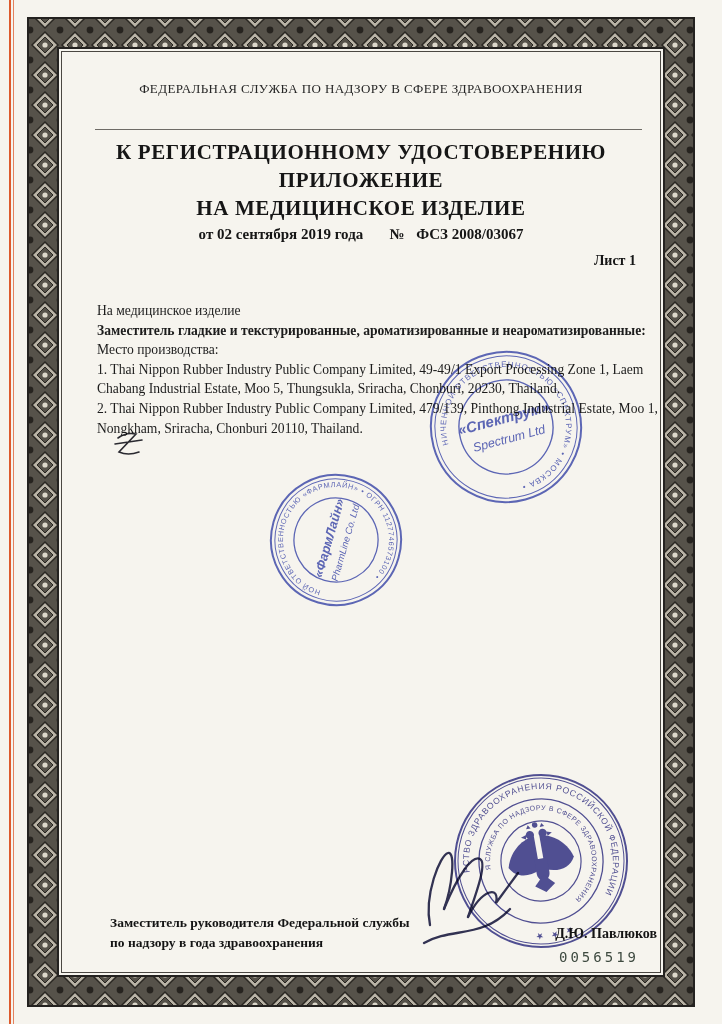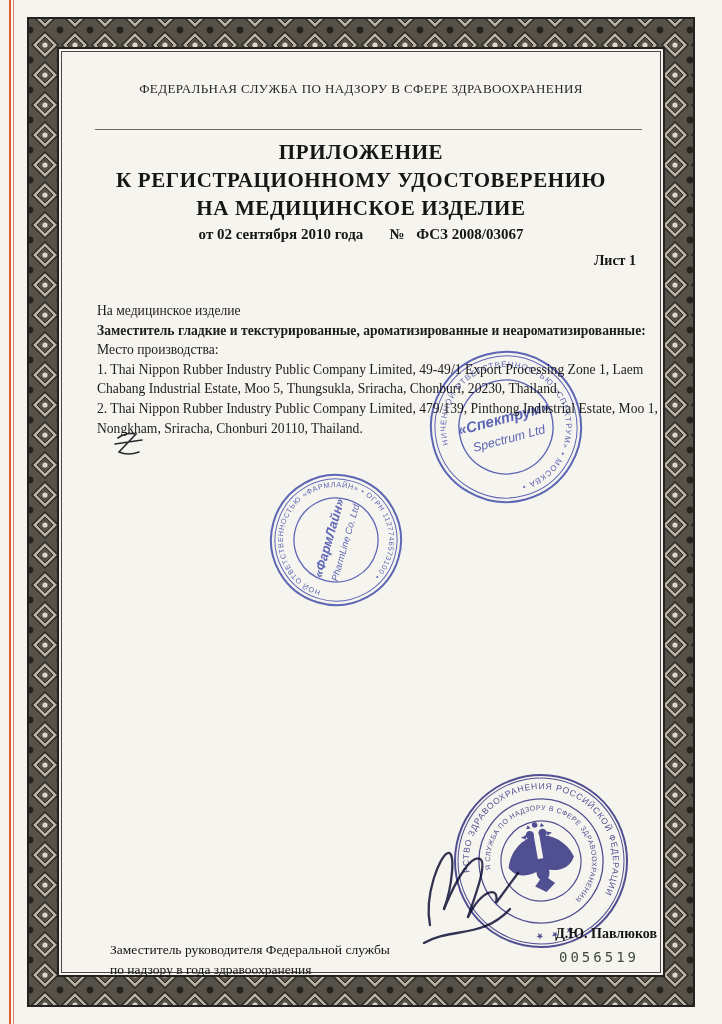--- a/index.html
+++ b/index.html
@@ -21,21 +21,21 @@
   .dateline{left:62px;right:62px;top:226px;text-align:center;font-weight:bold;font-size:15px;color:#161616;}
   .dateline span{display:inline-block;}
   .dateline .gap{width:26px;}
   .dateline .gap2{width:12px;}
   .sheet{top:253px;right:86px;font-weight:bold;font-size:14px;color:#161616;}
 
   .bodytext{left:97px;width:566px;top:301px;font-size:13.6px;line-height:19.6px;color:#1c1c1c;}
   .bodytext p{margin:0;}
   .bold{font-weight:bold;}
 
-  .footer-left{left:110px;top:940px;font-weight:normal;font-size:13.5px;line-height:20px;color:#141414;}
+  .footer-left{left:110px;top:913px;font-weight:bold;font-size:13.5px;line-height:20px;color:#141414;}
   .signer-name{left:535px;width:122px;top:926px;text-align:right;font-weight:bold;font-size:14px;color:#141414;}
   .serial{left:540px;width:118px;top:949px;text-align:center;font-family:"DejaVu Sans Mono",monospace;font-size:14px;letter-spacing:3px;color:#3e4a40;}
 
   .stamp{position:absolute;mix-blend-mode:multiply;opacity:.82;}
   .stamp text{font-family:"Liberation Sans","DejaVu Sans",sans-serif;}
   .ink{position:absolute;mix-blend-mode:multiply;}
 </style>
 </head>
 <body>
 
@@ -60,27 +60,27 @@
 
 <div class="margin-line a"></div>
 <div class="margin-line b"></div>
 
 <div class="abs header">
   <div>ФЕДЕРАЛЬНАЯ СЛУЖБА ПО НАДЗОРУ В СФЕРЕ ЗДРАВООХРАНЕНИЯ</div>
 </div>
 <div class="abs divider"></div>
 
 <div class="abs title">
+  <div>К РЕГИСТРАЦИОННОМУ УДОСТОВЕРЕНИЮ</div>
   <div>ПРИЛОЖЕНИЕ</div>
-  <div>К РЕГИСТРАЦИОННОМУ УДОСТОВЕРЕНИЮ</div>
   <div>НА МЕДИЦИНСКОЕ ИЗДЕЛИЕ</div>
 </div>
 
 <div class="abs dateline">
-  <span>от  02 сентября 2010 года</span><span class="gap"></span><span>№</span><span class="gap2"></span><span>ФСЗ 2008/03067</span>
+  <span>от  02 сентября 2019 года</span><span class="gap"></span><span>№</span><span class="gap2"></span><span>ФСЗ 2008/03067</span>
 </div>
 <div class="abs sheet">Лист  1</div>
 
 <div class="abs bodytext">
   <p>На медицинское изделие</p>
   <p class="bold">Заместитель гладкие и текстурированные, ароматизированные и неароматизированные:</p>
   <p>Место производства:</p>
   <p>1. Thai Nippon Rubber Industry Public Company Limited, 49-49/1 Export Processing Zone 1, Laem Chabang Industrial Estate, Moo 5, Thungsukla, Sriracha, Chonburi, 20230, Thailand.</p>
   <p>2. Thai Nippon Rubber Industry Public Company Limited, 479/139, Pinthong Industrial Estate, Moo 1, Nongkham, Sriracha, Chonburi 20110, Thailand.</p>
 </div>

